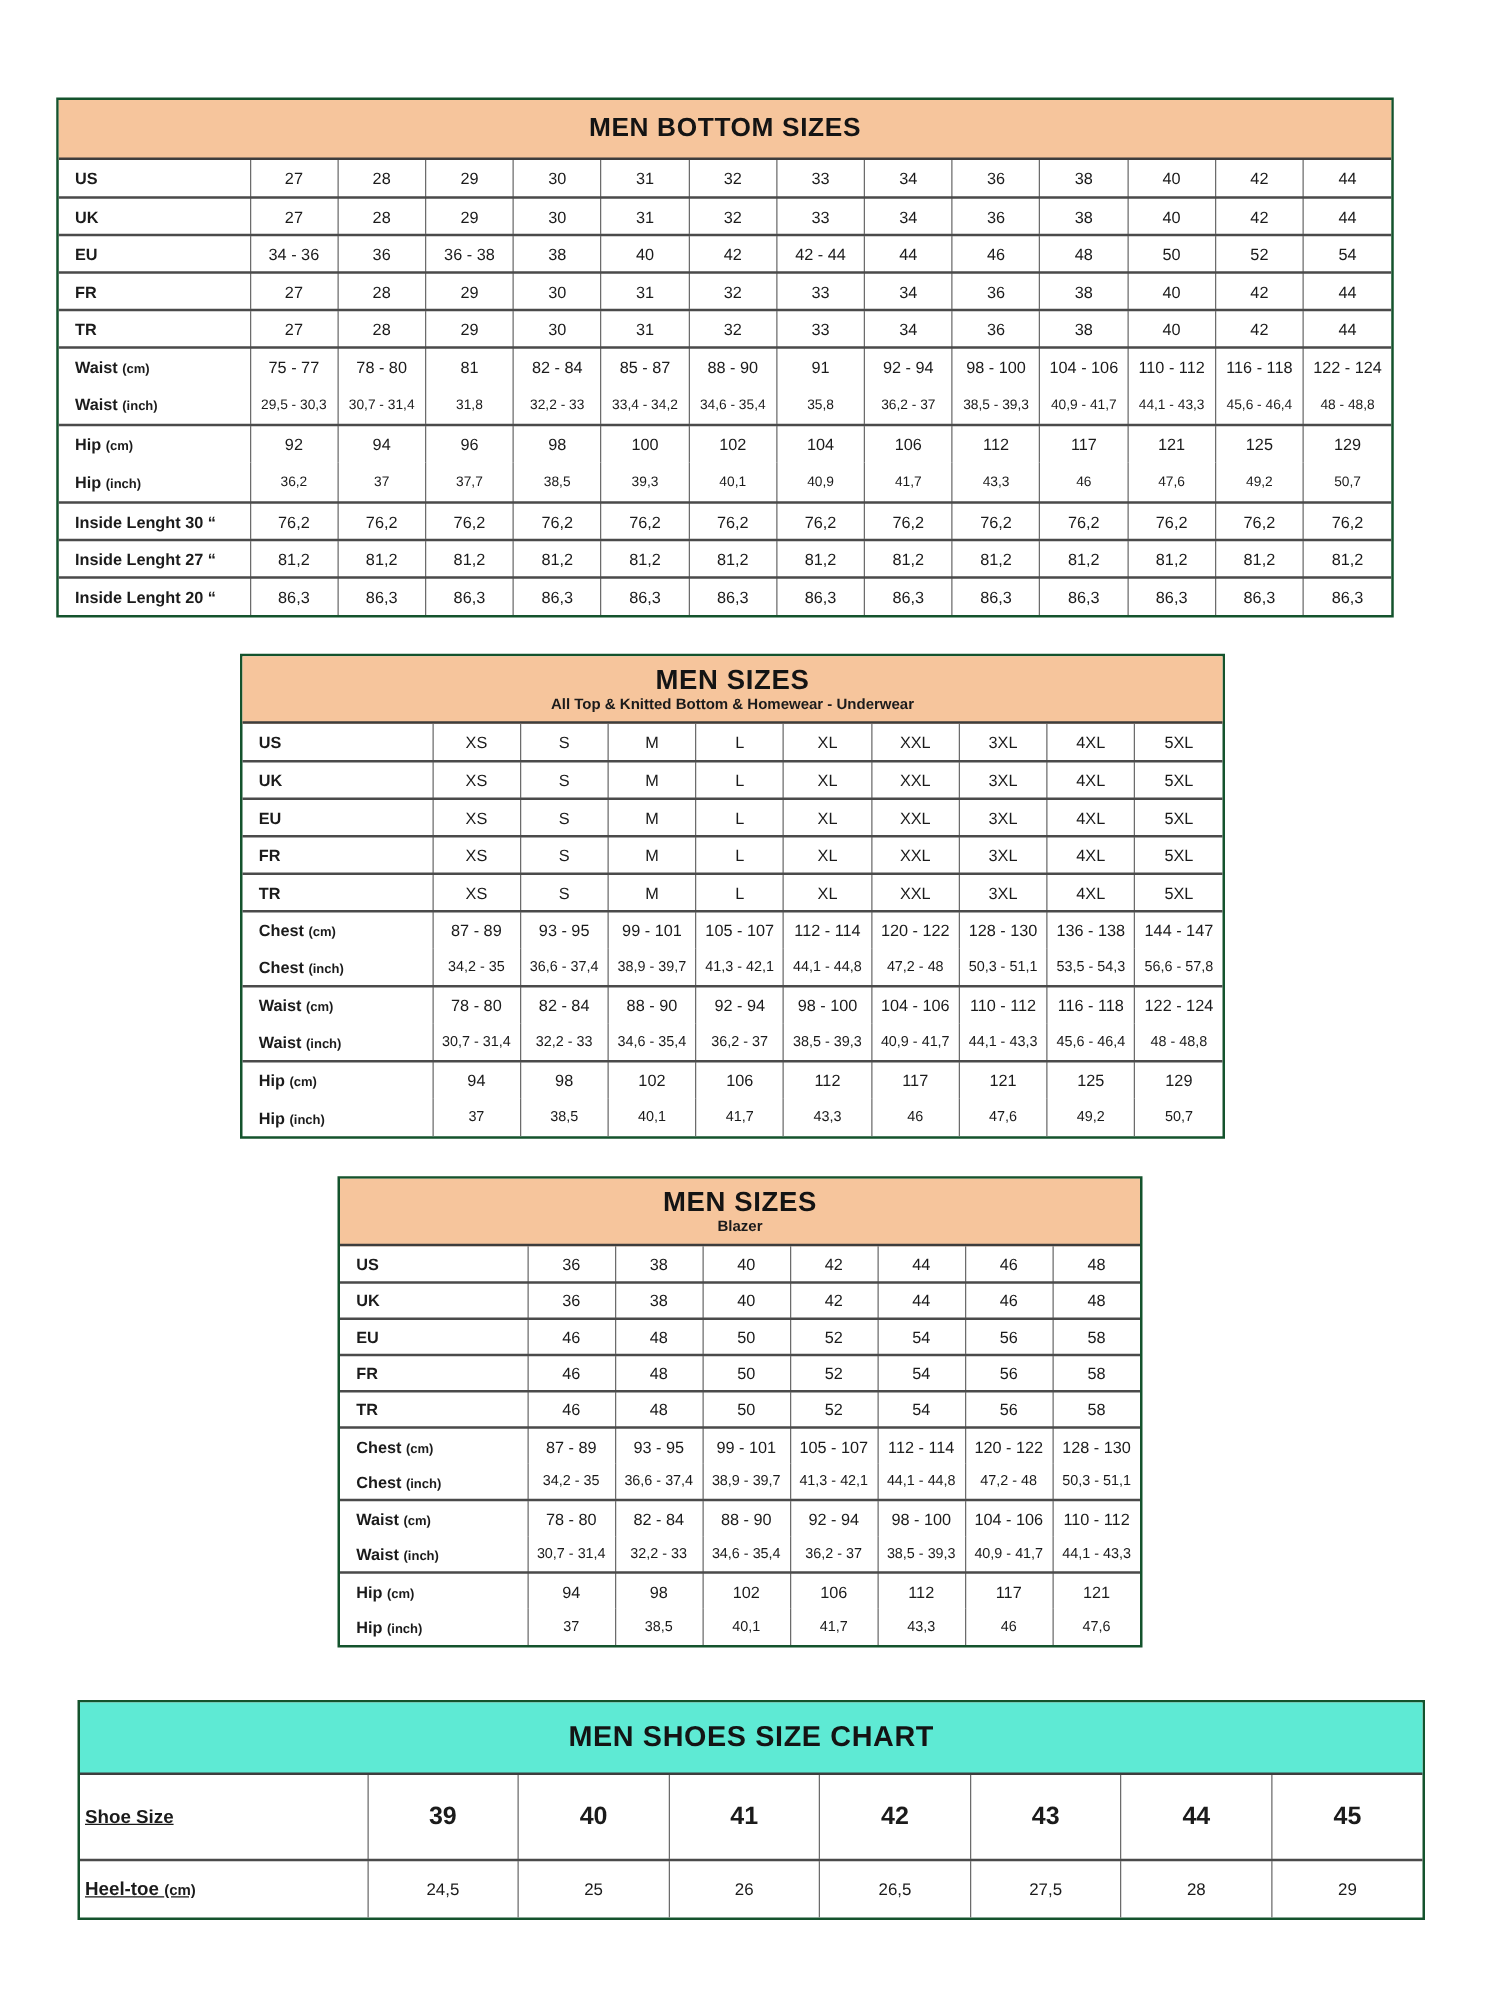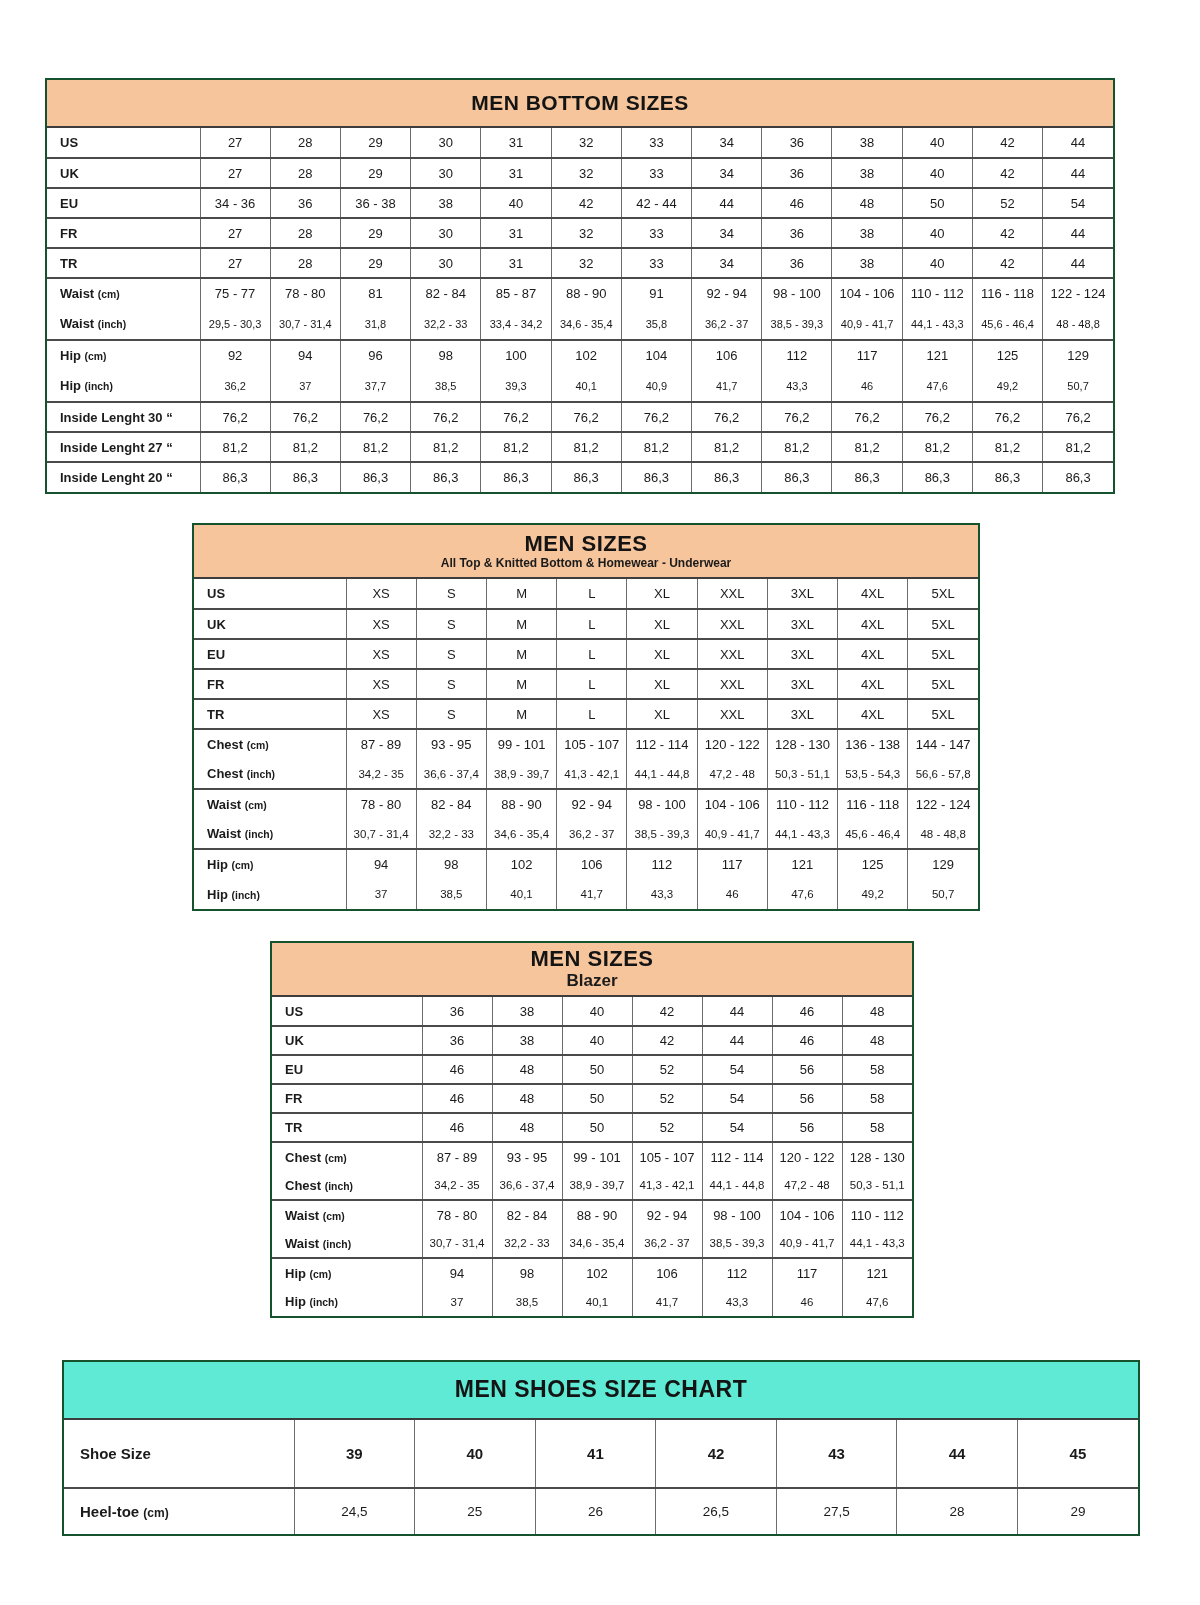--- a/index.html
+++ b/index.html
@@ -67,34 +67,34 @@
   .t2 .subtitle { font-size:12px;text-align:right; }
   .t2 th { width:152px; font-size:13px; }
   .t2 td { font-size:13px; }
   .t2 tbody tr { height:30px; }
   .t2 tbody tr.sm td { font-size:11.5px; }
 
   
   .t3 { left:270px; top:941px; width:644px; }
   .t3 .hdr { height:54px; }
   .t3 .title { font-size:22px; }
-  .t3 .subtitle { font-size:17px; }
+  .t3 .subtitle { font-size:12px; }
   .t3 th { width:150px; font-size:13px; }
   .t3 td { font-size:13px; }
   .t3 tbody tr { height:29px; }
   .t3 tbody tr.sm td { font-size:11.5px; }
 
   
   .t4 { left:62px; top:1360px; width:1078px; }
   .t4 .hdr { height:58px; }
   .t4 .title { font-size:23px; }
-  .t4 th { width:230px; font-size:15px; padding-left:16px; }
+  .t4 th { width:230px; font-size:15px; padding-left:4px;text-decoration:underline; }
   .t4 td { font-size:13.5px; }
   .t4 tbody tr:first-child { height:68px; }
-  .t4 tbody tr:first-child td { font-weight:bold; font-size:15px; }
+  .t4 tbody tr:first-child td { font-weight:bold; font-size:20px; }
   .t4 tbody tr:last-child { height:46px; }
 </style>
 </head>
 <body>
 
 <section class="size-table t1">
   <div class="hdr" style="background: rgb(246, 197, 156);">
     <div class="title">MEN BOTTOM SIZES</div>
   </div>
   <table>

